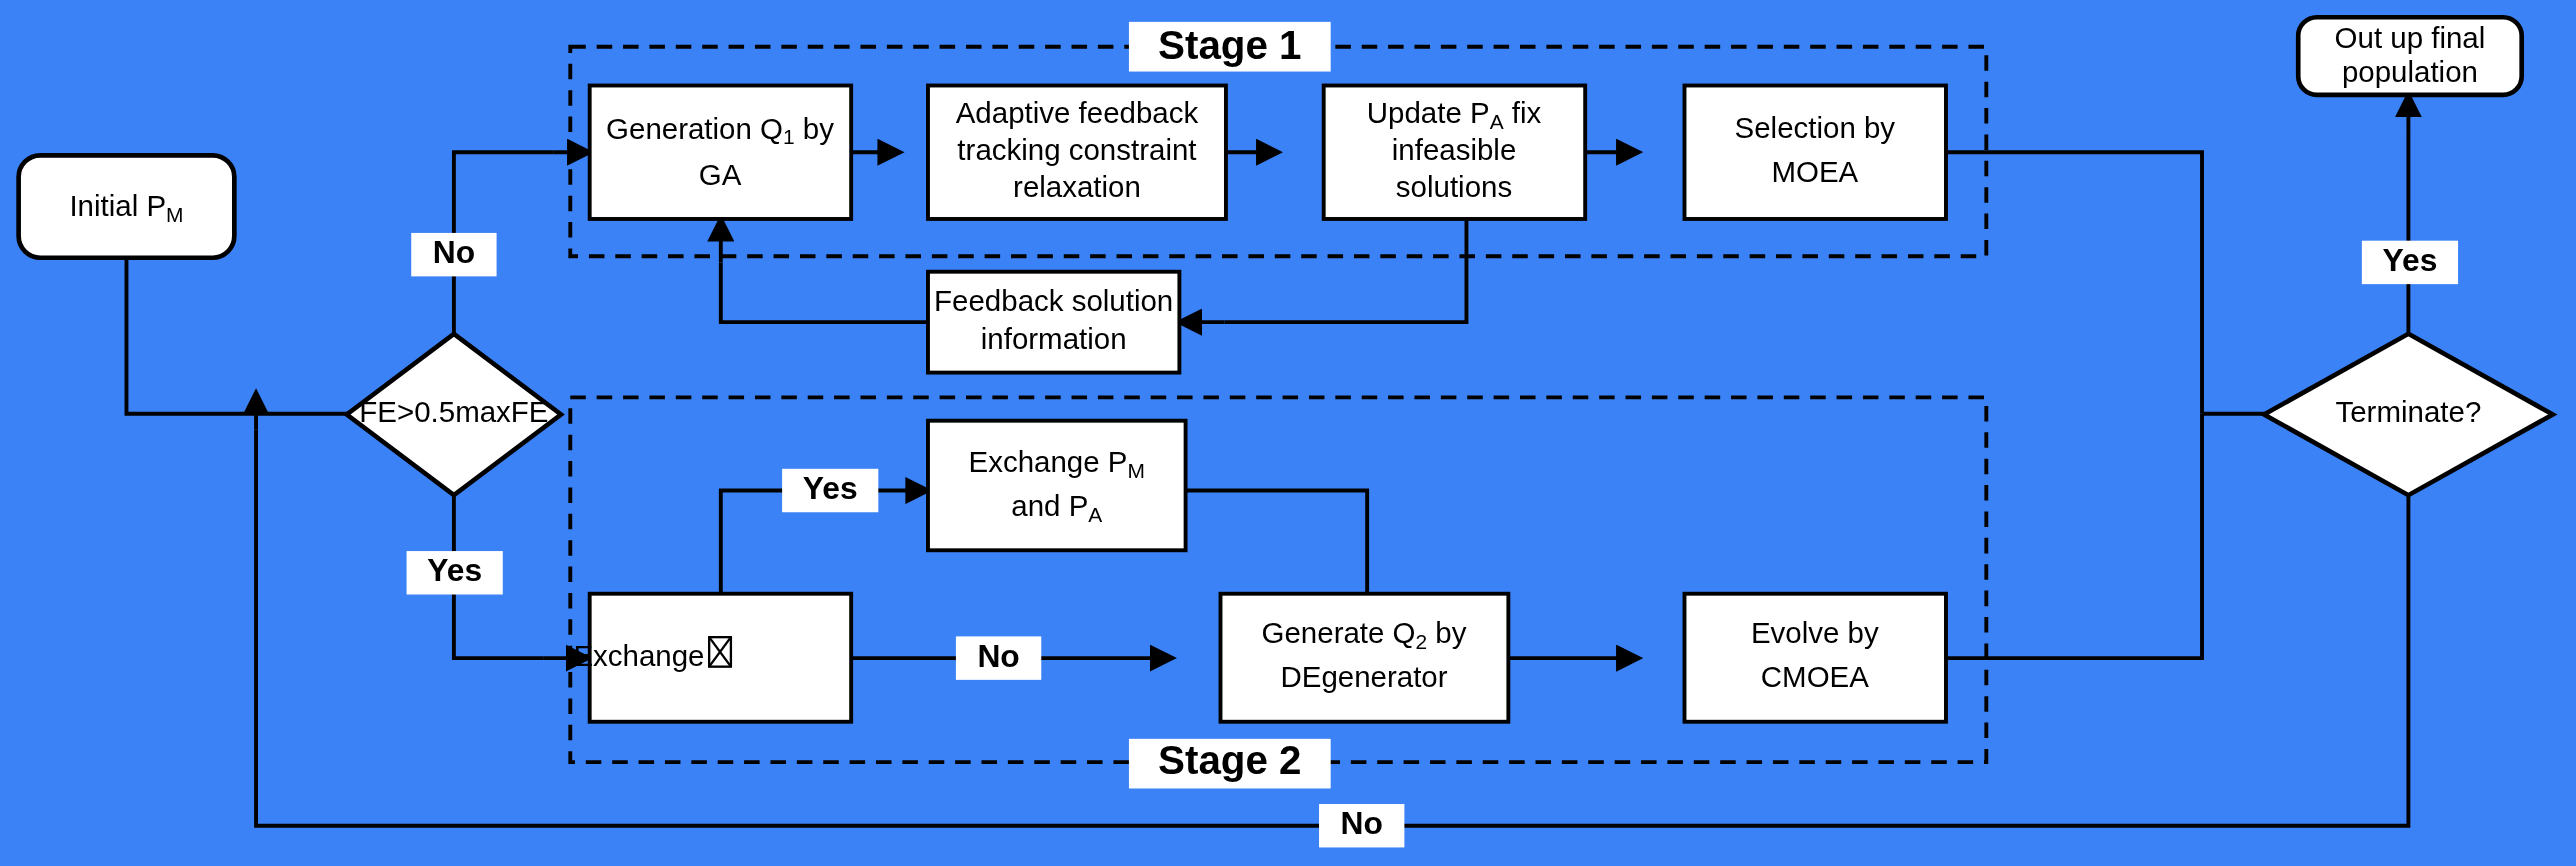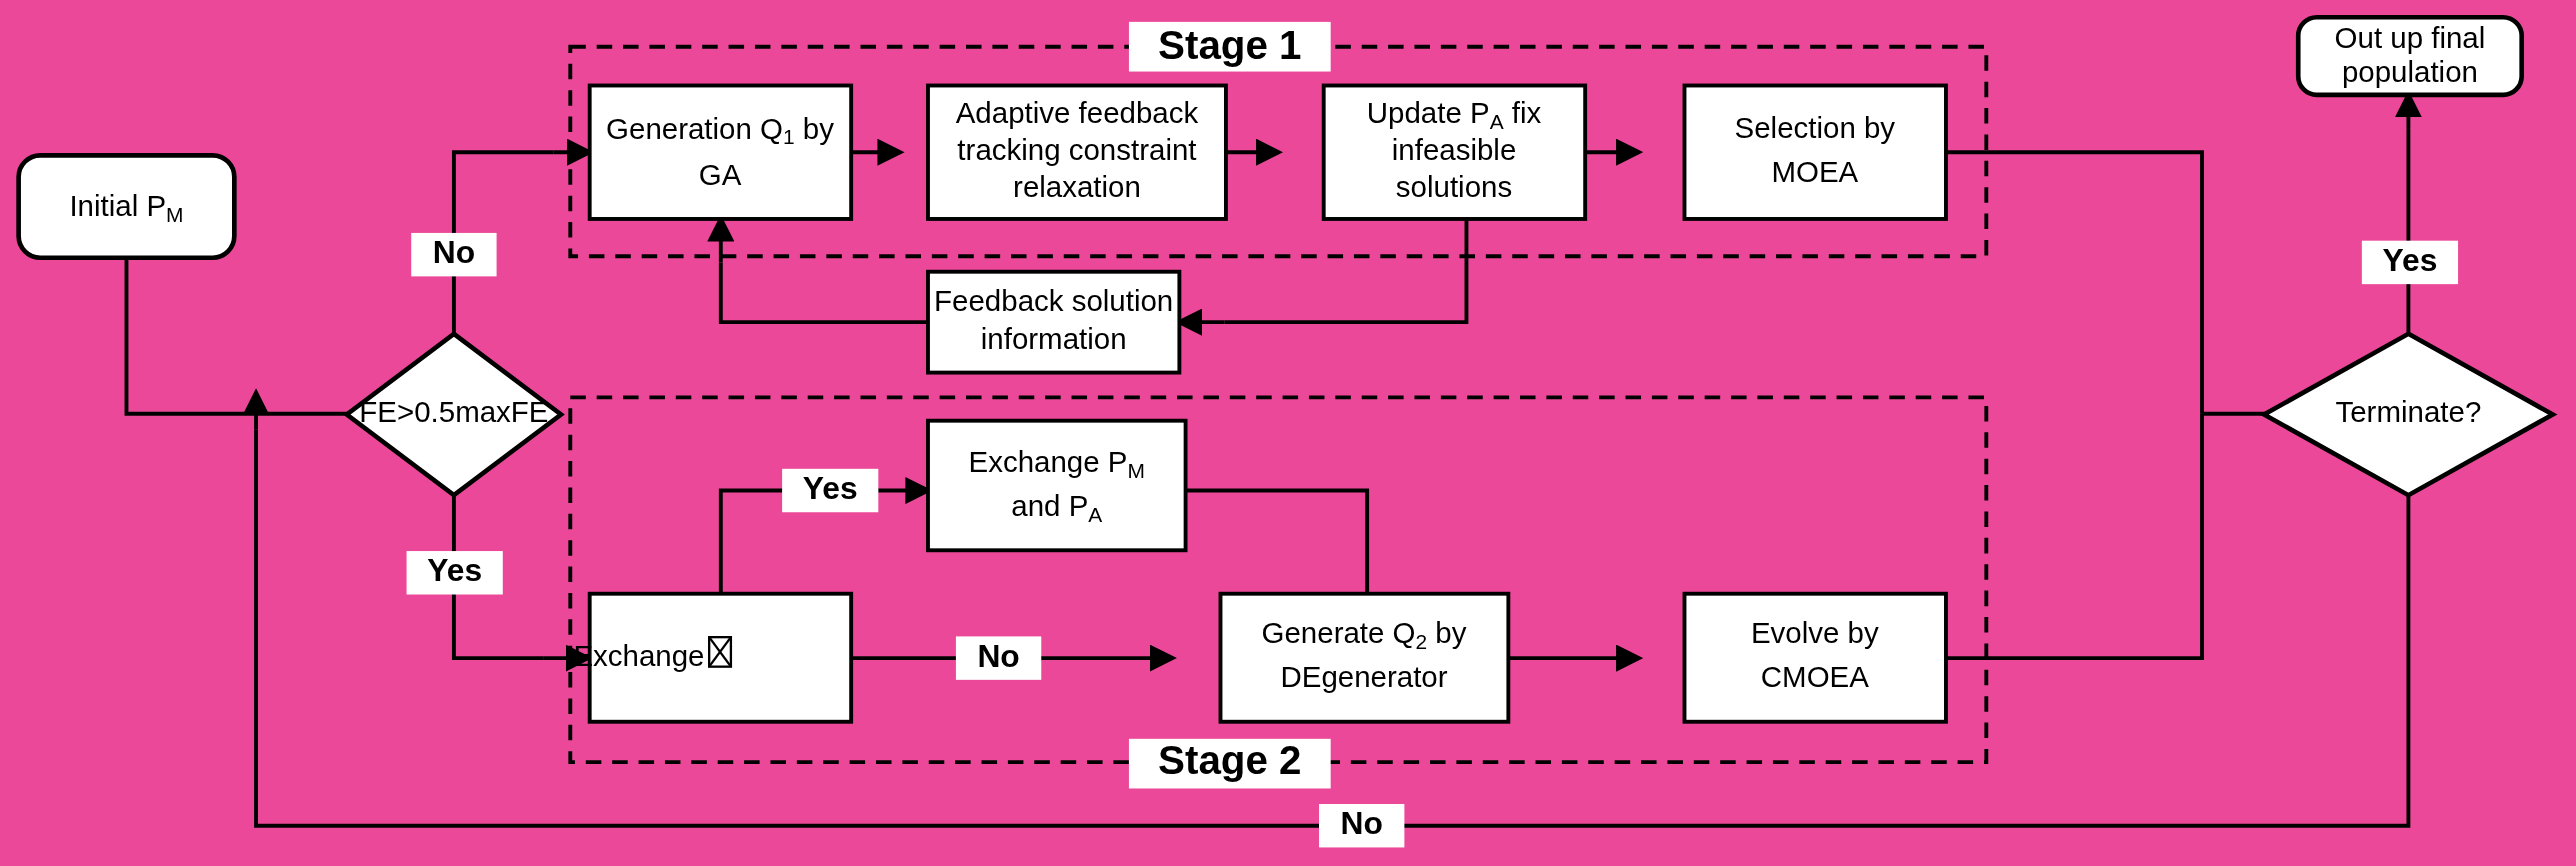--- a/index.html
+++ b/index.html
@@ -10,21 +10,21 @@
   body {
     width: 2576px;
     height: 867px;
     font-family: "Liberation Sans", sans-serif;
     overflow: hidden;
   }
   #canvas {
     position: relative;
     width: 2576px;
     height: 867px;
-    background: #ec4899;
+    background: #3b82f6;
   }
   svg.diagram {
     position: absolute;
     inset: 0;
     width: 2576px;
     height: 867px;
     display: block;
   }
   .node-rect {
     fill: #ffffff;

